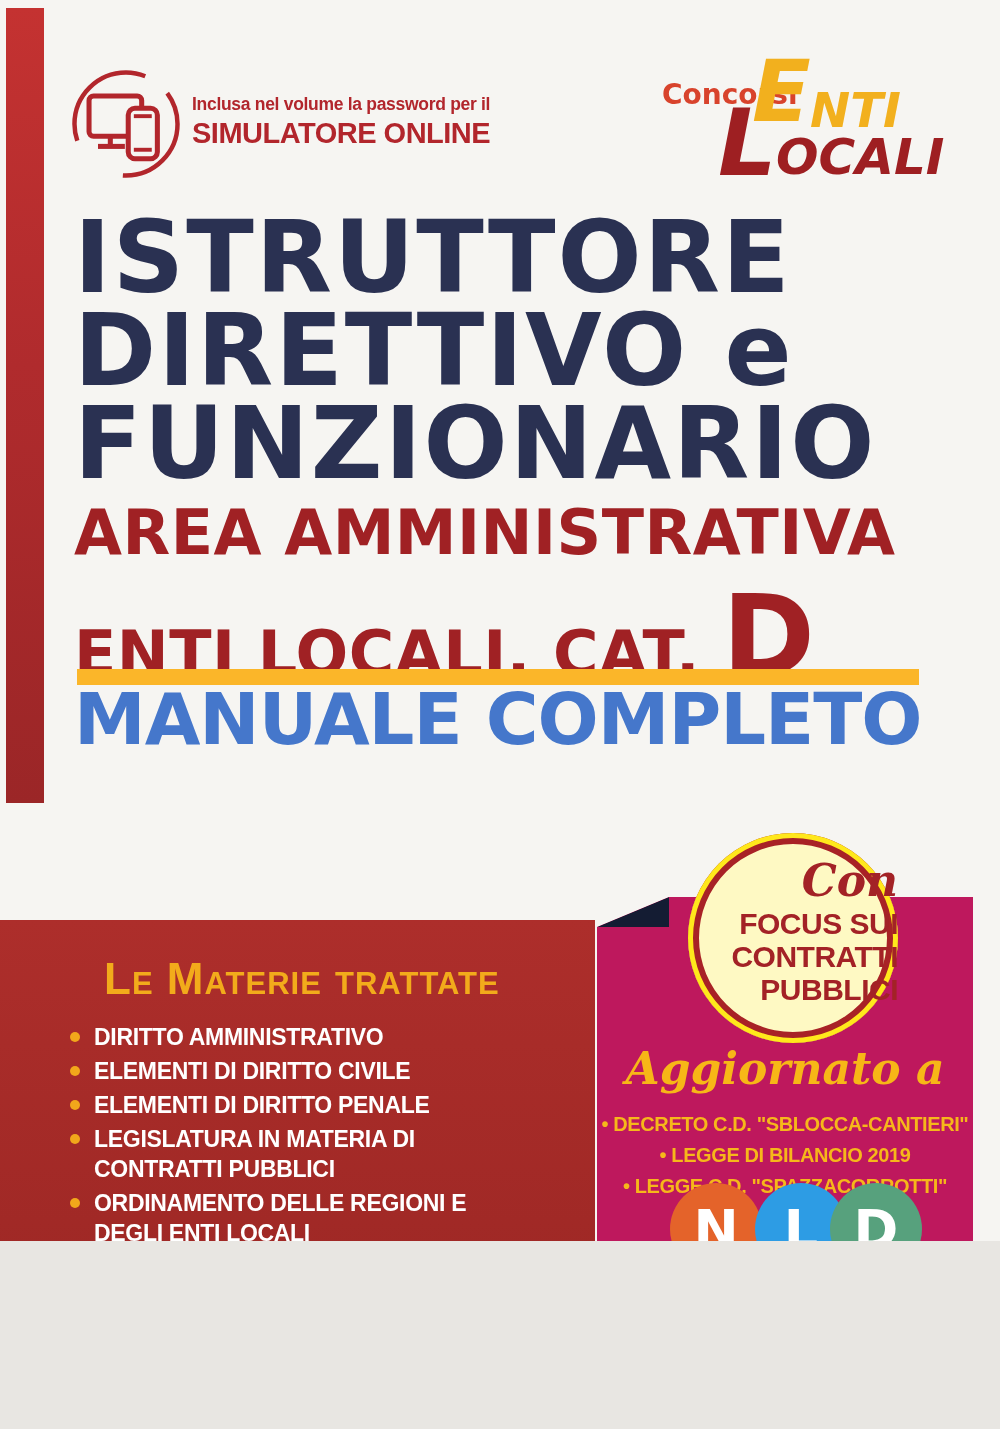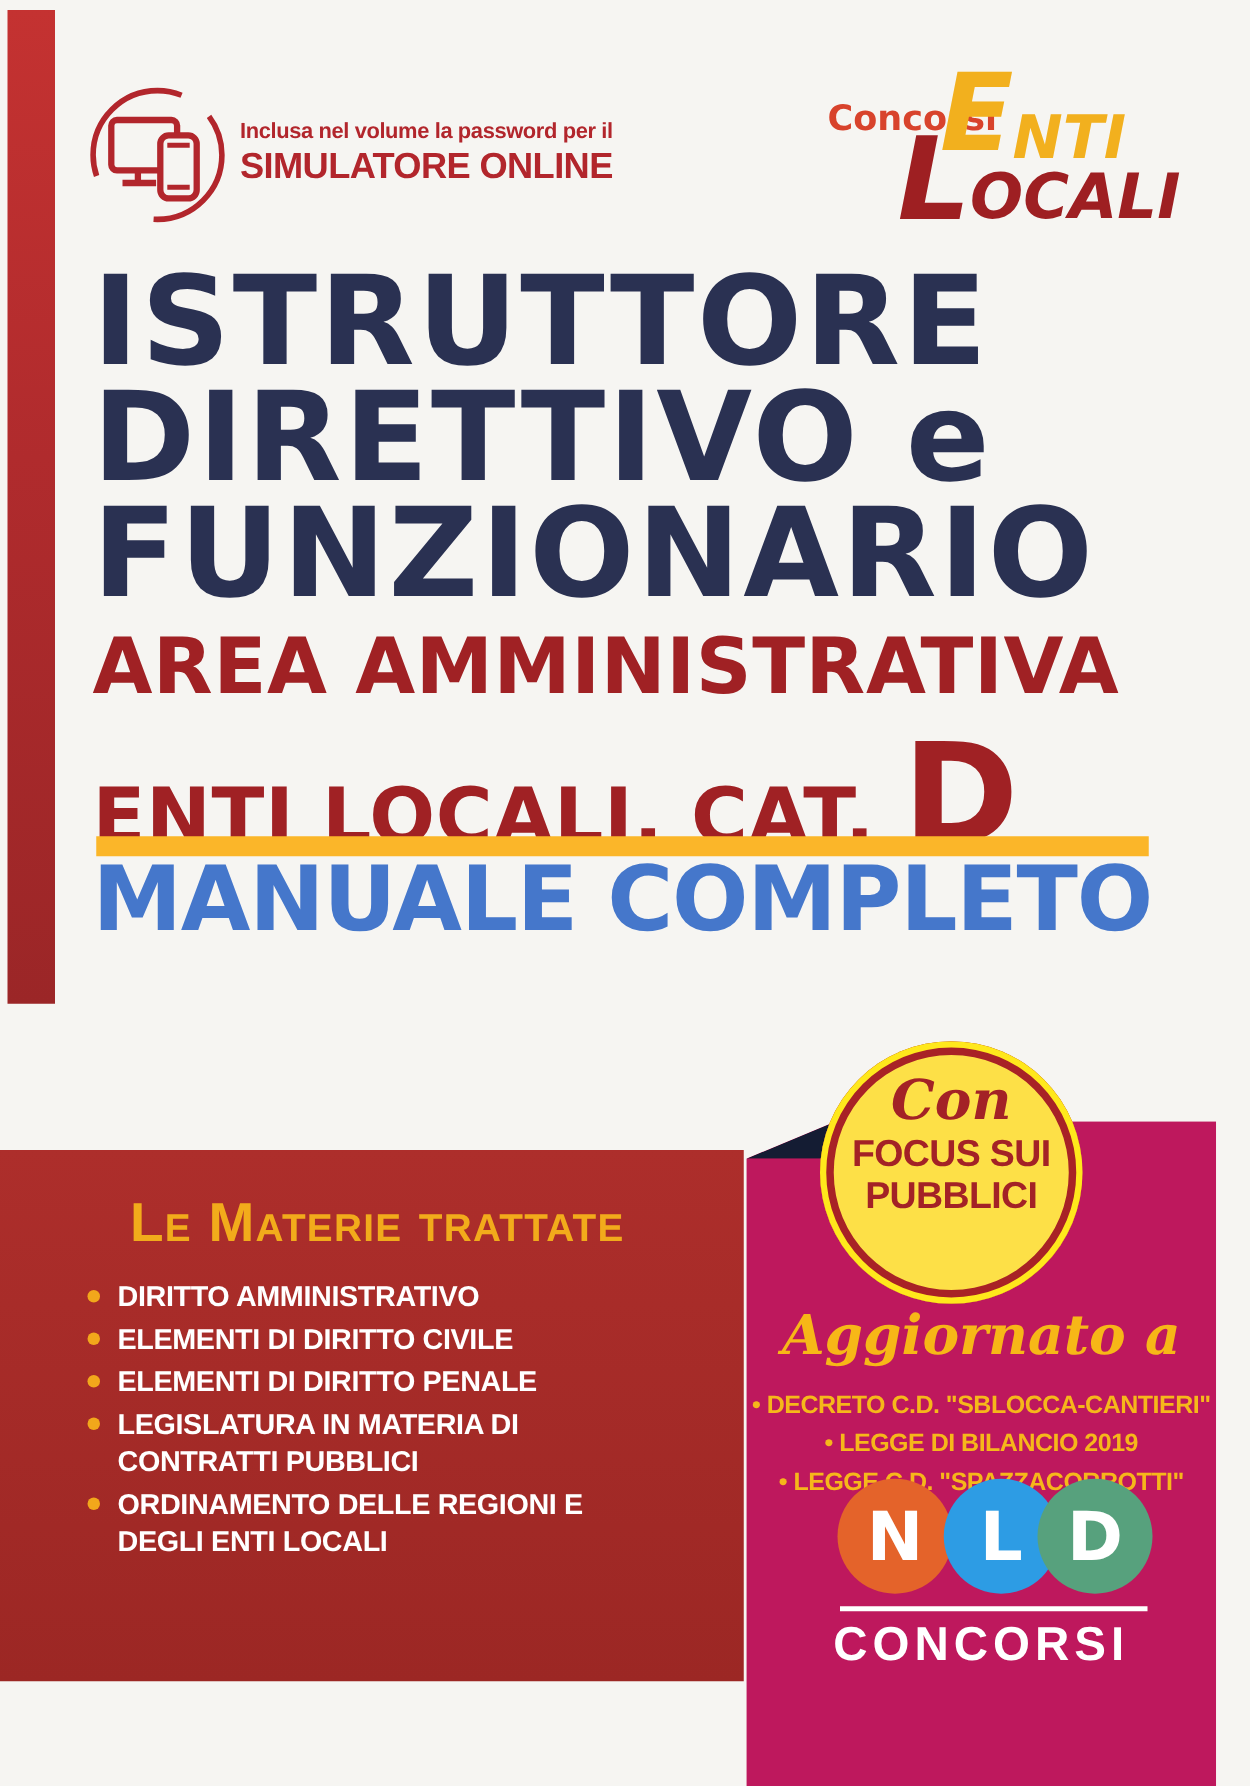--- a/index.html
+++ b/index.html
@@ -1,17 +1,17 @@
 <!DOCTYPE html>
 <html><head>
 <meta charset="utf-8">
 <style>
   html,body{margin:0;padding:0;background:#e8e6e2;}
   #cover{
-    position:relative;width:1000px;height:1429px;margin:0 auto;
+    position:relative;width:1000px;height:1241px;margin:0 auto;
     background:#f6f5f2;overflow:hidden;
     font-family:"Liberation Sans",sans-serif;
   }
   
   .spine{position:absolute;left:6px;top:8px;width:38px;height:795px;
     background:linear-gradient(180deg,#c43231 0%,#b02b2d 45%,#9b2627 100%);}
   
   .sim-badge{position:absolute;left:70px;top:66px;width:430px;height:120px;}
   .sim-icon{position:absolute;left:0;top:2px;width:112px;height:112px;}
   .sim-text{position:absolute;left:122px;top:28px;width:300px;color:#b2262c;}
@@ -62,24 +62,24 @@
     background:#141c33;clip-path:polygon(0 100%,100% 0,100% 100%);}
   .navy-fold-bottom{position:absolute;left:-38px;top:448px;width:38px;height:45px;
     background:#141c33;clip-path:polygon(0 0,100% 0,100% 100%);}
   .aggiornato-heading{position:absolute;left:0;top:150px;width:100%;text-align:center;
     color:#f7b717;font-family:"DejaVu Serif",serif;font-style:italic;font-weight:bold;
     font-size:44px;line-height:1;}
   .agg-list{position:absolute;left:0;top:212px;width:100%;text-align:center;}
   .agg-item{color:#f6b71a;font-weight:bold;font-size:20px;line-height:31px;letter-spacing:-0.4px;white-space:nowrap;}
   .agg-item::before{content:"• ";}
   
-  .focus-badge{position:absolute;left:656px;top:833px;width:210px;height:210px;
-    border-radius:50%;background:#fde047;
+  .focus-badge{position:absolute;left:688px;top:833px;width:210px;height:210px;
+    border-radius:50%;background:#fef9c3;
     box-shadow:inset 0 0 0 5px #ffe81c, inset 0 0 0 11px #a82226;
-    text-align:center;z-index:5;}
+    text-align:right;z-index:5;}
   .focus-con{margin-top:26px;color:#a32226;font-family:"DejaVu Serif",serif;
     font-style:italic;font-weight:bold;font-size:44px;line-height:1;}
   .focus-lines{margin-top:4px;}
   .focus-line{color:#a32226;font-weight:800;font-size:30px;line-height:33px;letter-spacing:-0.5px;}
   
   .nld{position:absolute;left:0;top:286px;width:100%;height:240px;}
   .nld-circle{position:absolute;width:92px;height:92px;border-radius:50%;
     color:#ffffff;font-family:"DejaVu Sans",sans-serif;font-weight:bold;font-size:54px;
     display:flex;align-items:center;justify-content:center;}
   .nld-n{left:73px;top:0;background:#e4632a;}
@@ -193,20 +193,23 @@
   </div>
 
   <div class="focus-badge">
     <div class="focus-con">Con</div>
     <div class="focus-lines">
 
         <div class="focus-line">
           <span>FOCUS SUI</span>
         </div>
 
+        <div class="focus-line">
+          <span>CONTRATTI</span>
+        </div>
 
         <div class="focus-line">
           <span>PUBBLICI</span>
         </div>
       </div>
   </div>
 
 </div>
 
 </body></html>

